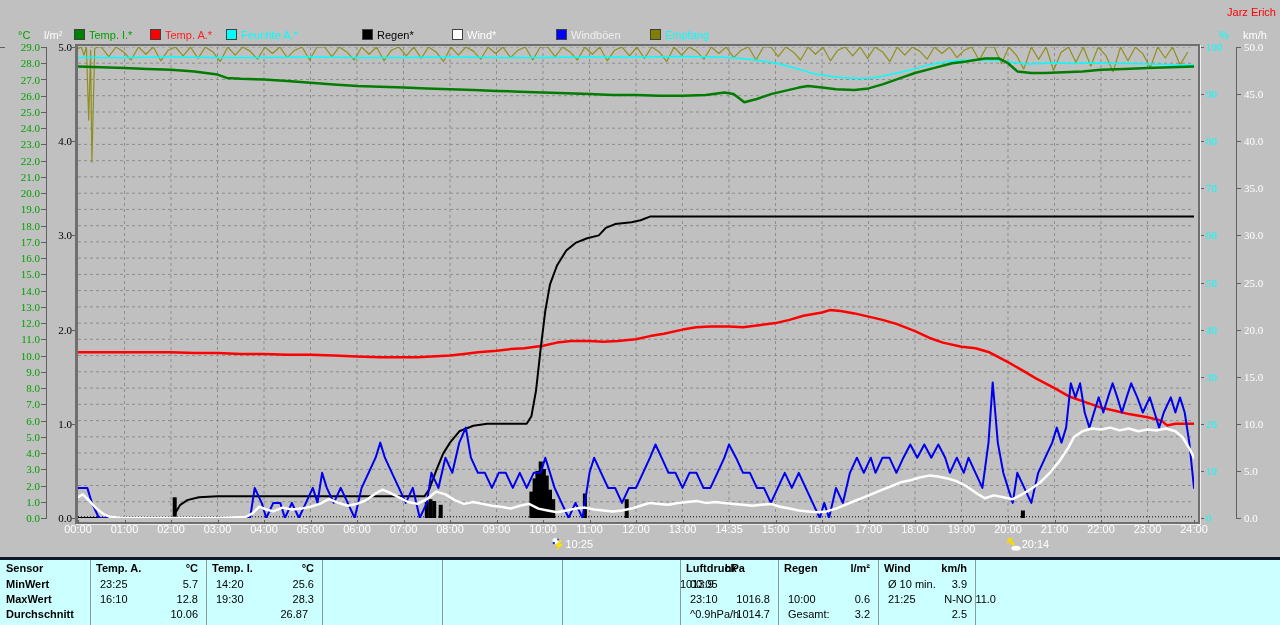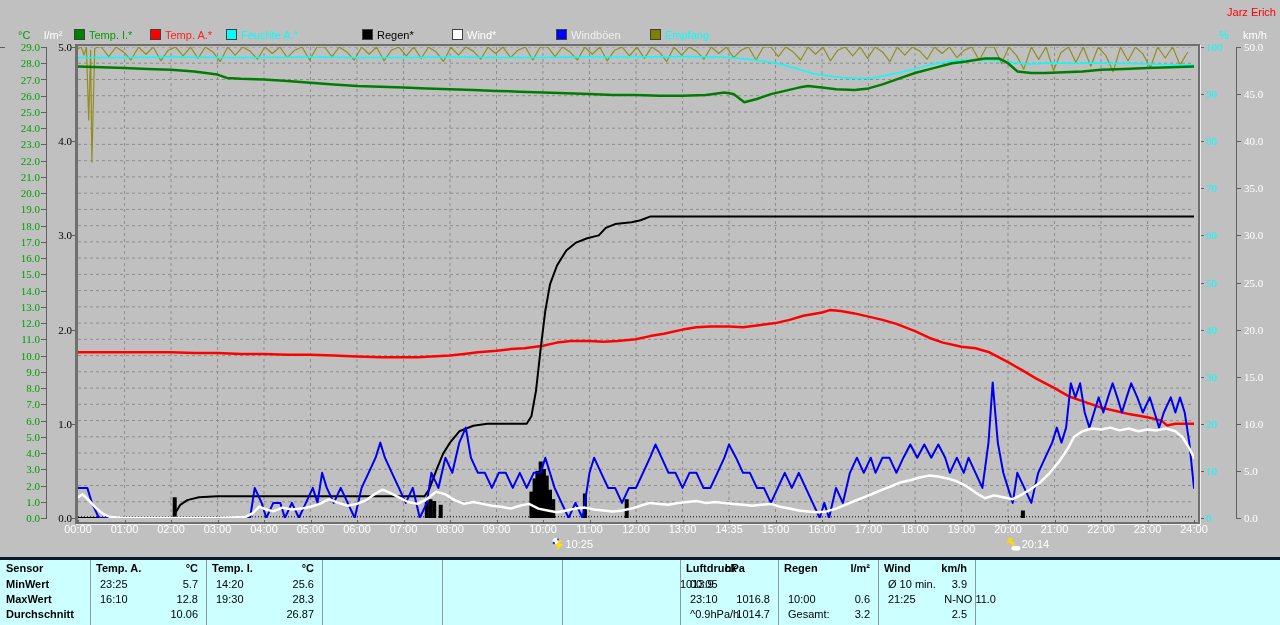--- a/index.html
+++ b/index.html
@@ -341,21 +341,21 @@
       <div class="tb-cell" style="left:90px;top:18px;width:108px;text-align:right">5.7</div>
       <div class="tb-cell" style="left:100px;top:33px">16:10</div>
       <div class="tb-cell" style="left:90px;top:33px;width:108px;text-align:right">12.8</div>
       <div class="tb-cell" style="left:90px;top:48px;width:108px;text-align:right">10.06</div>
       <div class="tb-cell tb-bold" style="left:212px;top:2px">Temp. I.</div>
       <div class="tb-cell tb-bold" style="left:206px;top:2px;width:108px;text-align:right">°C</div>
       <div class="tb-cell" style="left:216px;top:18px">14:20</div>
       <div class="tb-cell" style="left:206px;top:18px;width:108px;text-align:right">25.6</div>
       <div class="tb-cell" style="left:216px;top:33px">19:30</div>
       <div class="tb-cell" style="left:206px;top:33px;width:108px;text-align:right">28.3</div>
-      <div class="tb-cell" style="left:206px;top:48px;width:108px;text-align:right">26.87</div>
+      <div class="tb-cell" style="left:200px;top:48px;width:108px;text-align:right">26.87</div>
       <div class="tb-cell tb-bold" style="left:686px;top:2px">Luftdruck</div>
       <div class="tb-cell tb-bold" style="left:655px;top:2px;width:90px;text-align:right">hPa</div>
       <div class="tb-cell" style="left:690px;top:18px">00:05</div>
       <div class="tb-cell" style="left:680px;top:18px;width:90px;text-align:left">1013.9</div>
       <div class="tb-cell" style="left:690px;top:33px">23:10</div>
       <div class="tb-cell" style="left:680px;top:33px;width:90px;text-align:right">1016.8</div>
       <div class="tb-cell" style="left:690px;top:48px">^0.9hPa/h</div>
       <div class="tb-cell" style="left:680px;top:48px;width:90px;text-align:right">1014.7</div>
       <div class="tb-cell tb-bold" style="left:784px;top:2px">Regen</div>
       <div class="tb-cell tb-bold" style="left:778px;top:2px;width:92px;text-align:right">l/m²</div>

